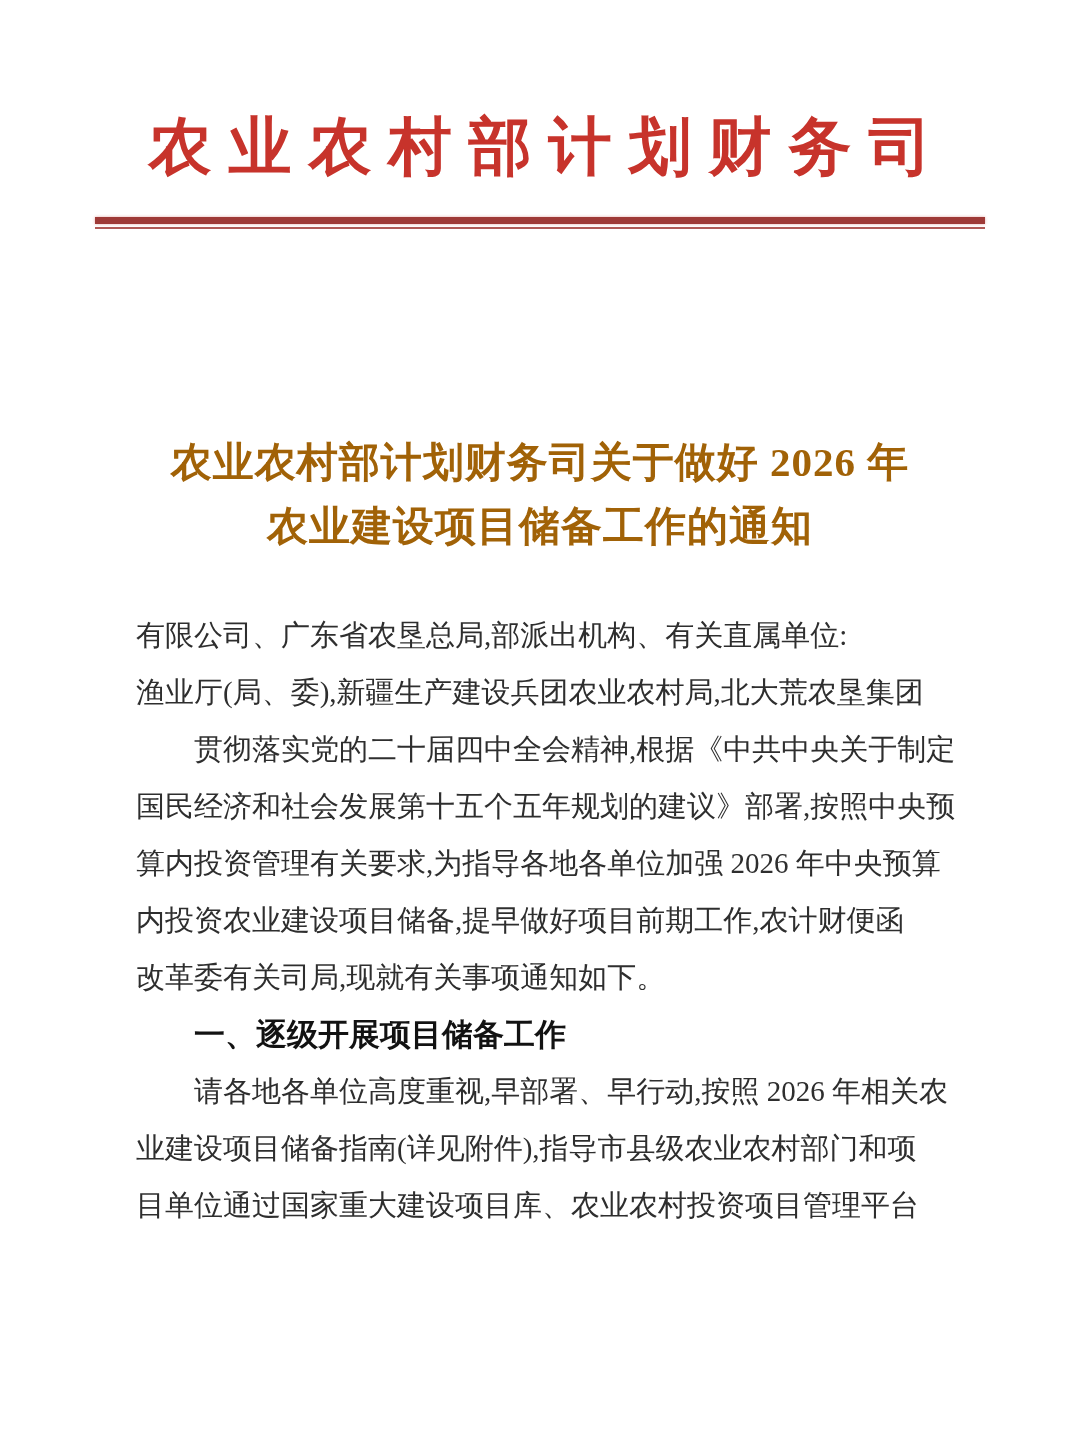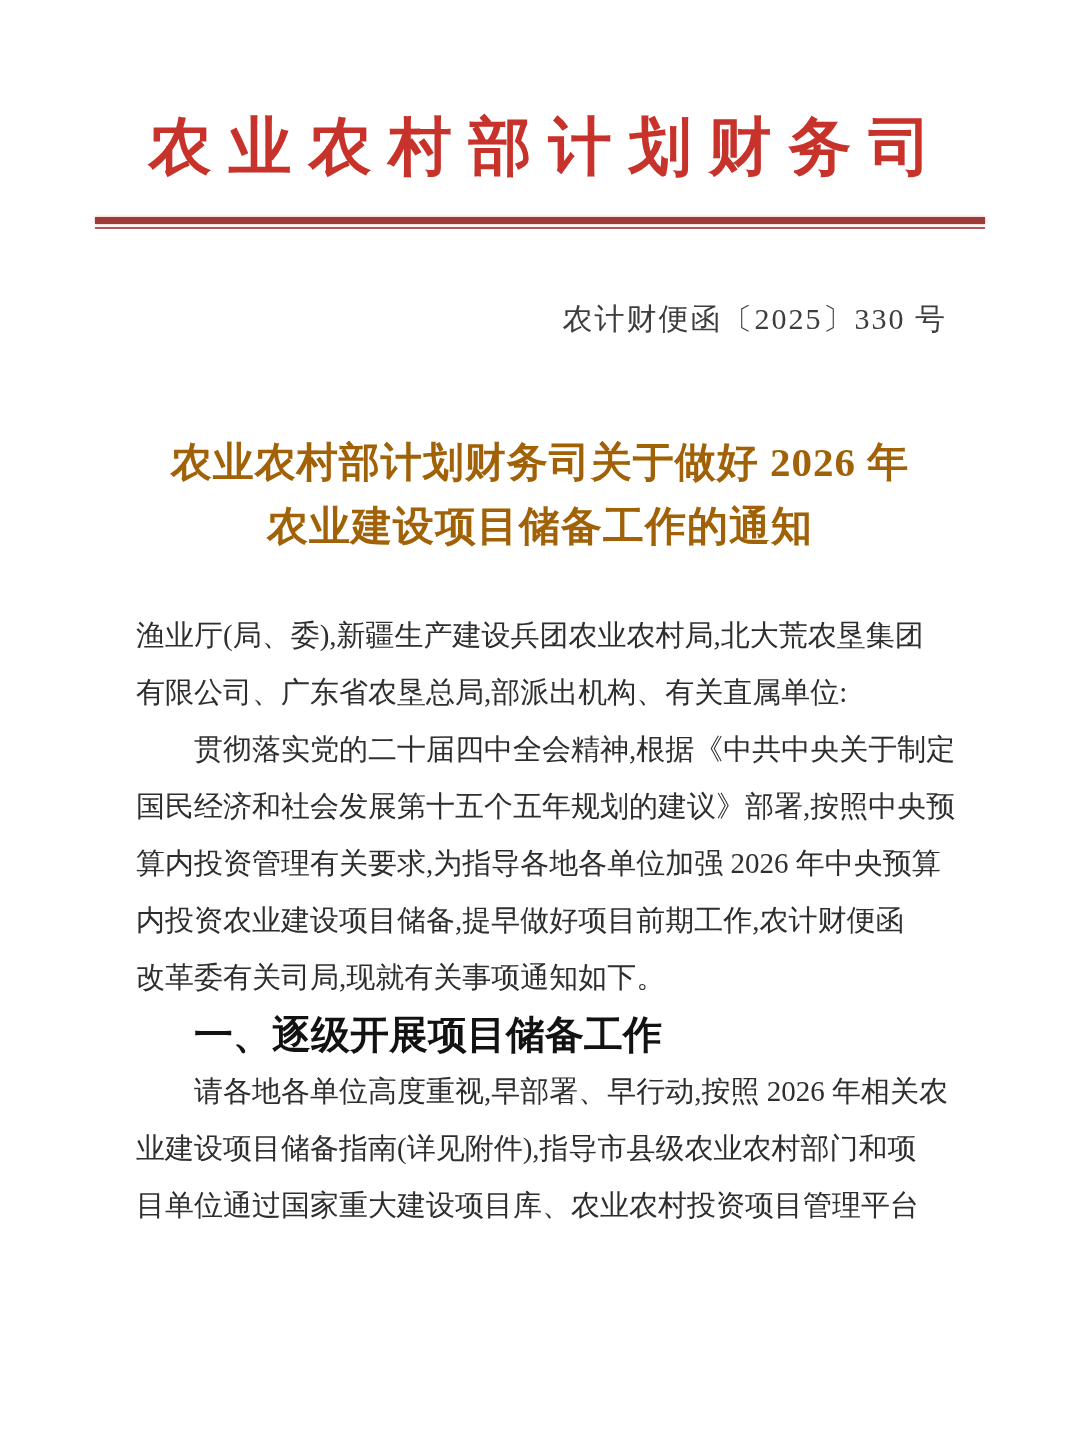--- a/index.html
+++ b/index.html
@@ -64,21 +64,21 @@
     font-size: 29px;
     line-height: 57px;
     color: #2e2e2e;
     letter-spacing: 0px;
   }
   .line { white-space: nowrap; }
   .line.indent { text-indent: 58px; font-family: Liberation Serif, serif; }
   .line.heading {
     font-family: Liberation Serif, serif;
     font-weight: bold;
-    font-size: 39px;
+    font-size: 31px;
     color: #121212;
   }
 
   
   .footer-rule {
     position: absolute;
     top: 1383px; left: 105px; width: 790px;
     z-index: 2;
   }
   .frule-thin  { height: 2px; background: #dc9a97; }
@@ -105,30 +105,29 @@
 
 <div class="page">
 
   <div class="masthead">农业农村部计划财务司</div>
   <div class="masthead-rule">
     <div class="rule-thick"></div>
     <div class="rule-gap"></div>
     <div class="rule-thin"></div>
   </div>
 
-  <div class="doc-number">农计财便函〔2025〕330 号</div>
 
   <div class="doc-title">
     <div>农业农村部计划财务司关于做好 2026 年</div>
     <div>农业建设项目储备工作的通知</div>
   </div>
 
   <div class="body-text">
+    <div class="line">有限公司、广东省农垦总局,部派出机构、有关直属单位:</div>
     <div class="line">渔业厅(局、委),新疆生产建设兵团农业农村局,北大荒农垦集团</div>
-    <div class="line">有限公司、广东省农垦总局,部派出机构、有关直属单位:</div>
     <div class="line indent">贯彻落实党的二十届四中全会精神,根据《中共中央关于制定</div>
     <div class="line">国民经济和社会发展第十五个五年规划的建议》部署,按照中央预</div>
     <div class="line">算内投资管理有关要求,为指导各地各单位加强 2026 年中央预算</div>
     <div class="line">内投资农业建设项目储备,提早做好项目前期工作,农计财便函</div>
     <div class="line">改革委有关司局,现就有关事项通知如下。</div>
     <div class="line indent heading">一、逐级开展项目储备工作</div>
     <div class="line indent">请各地各单位高度重视,早部署、早行动,按照 2026 年相关农</div>
     <div class="line">业建设项目储备指南(详见附件),指导市县级农业农村部门和项</div>
     <div class="line">目单位通过国家重大建设项目库、农业农村投资项目管理平台</div>
   </div>

